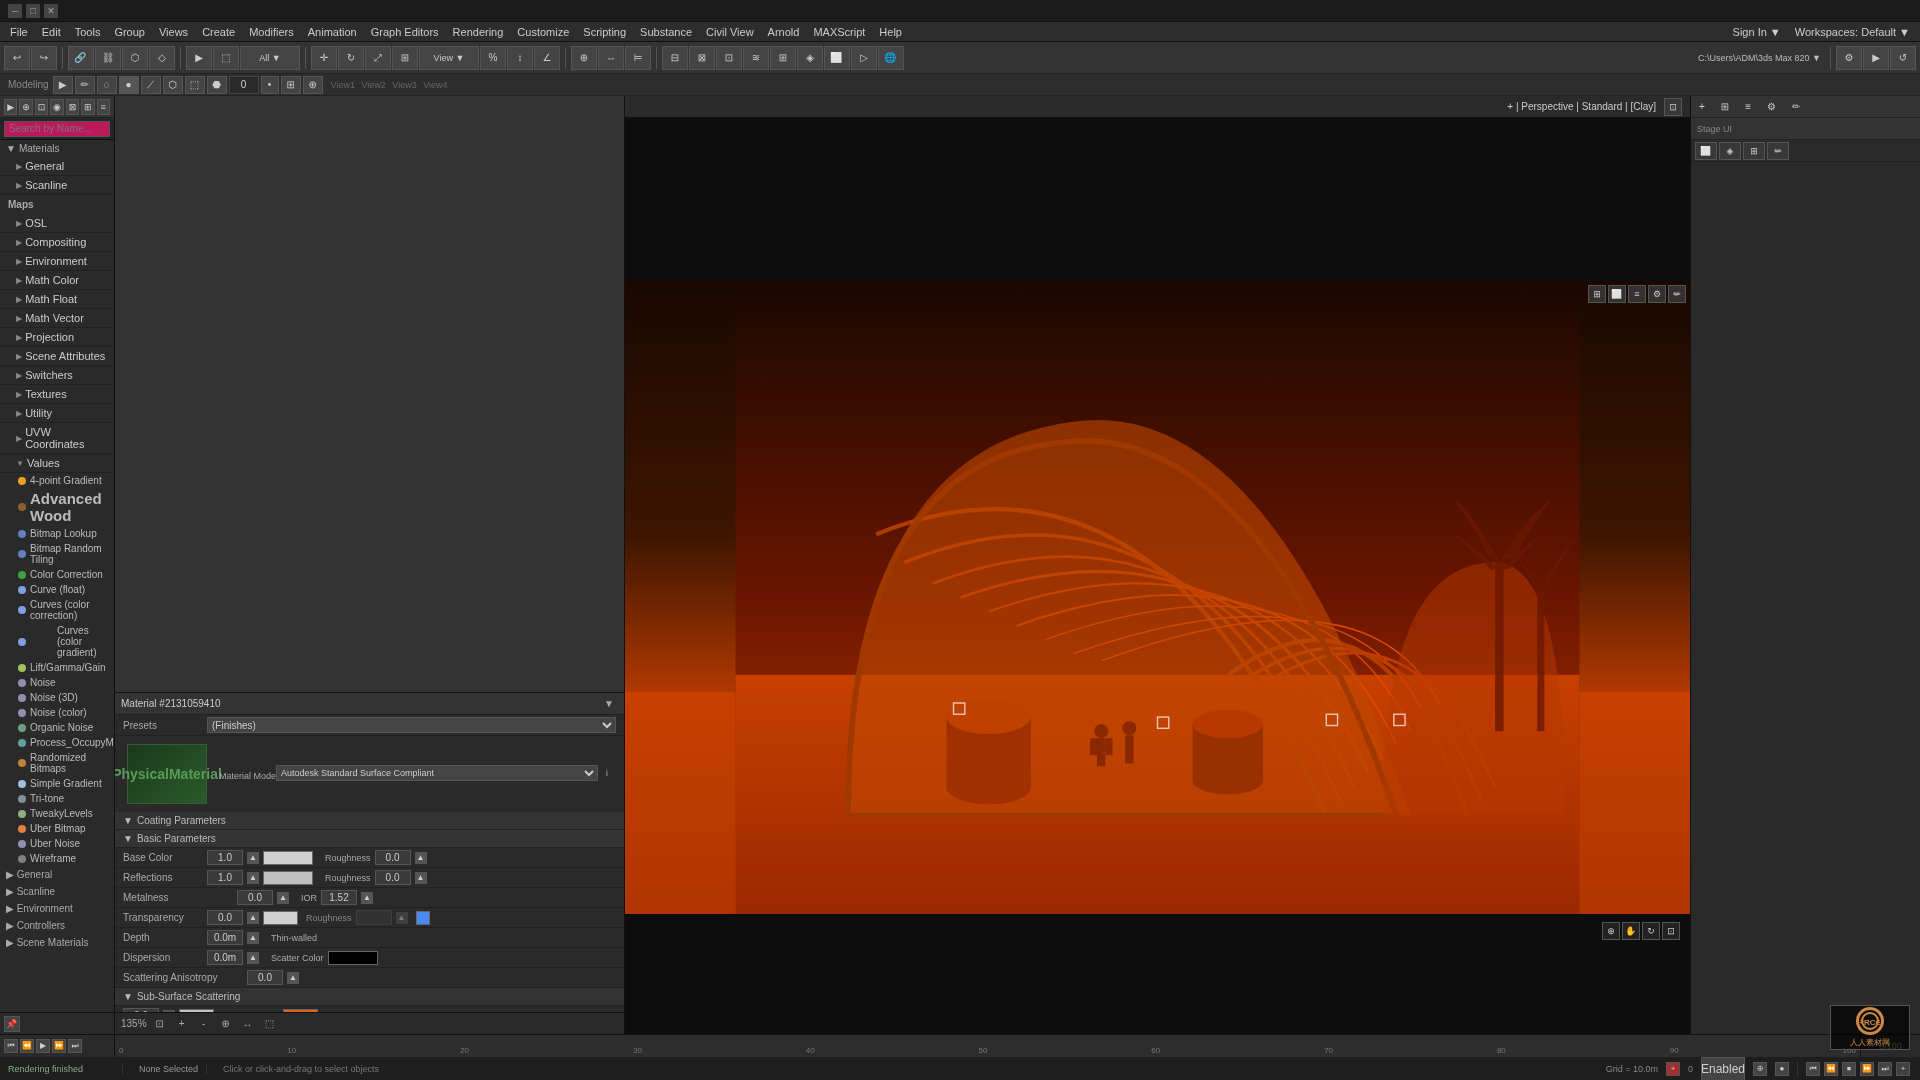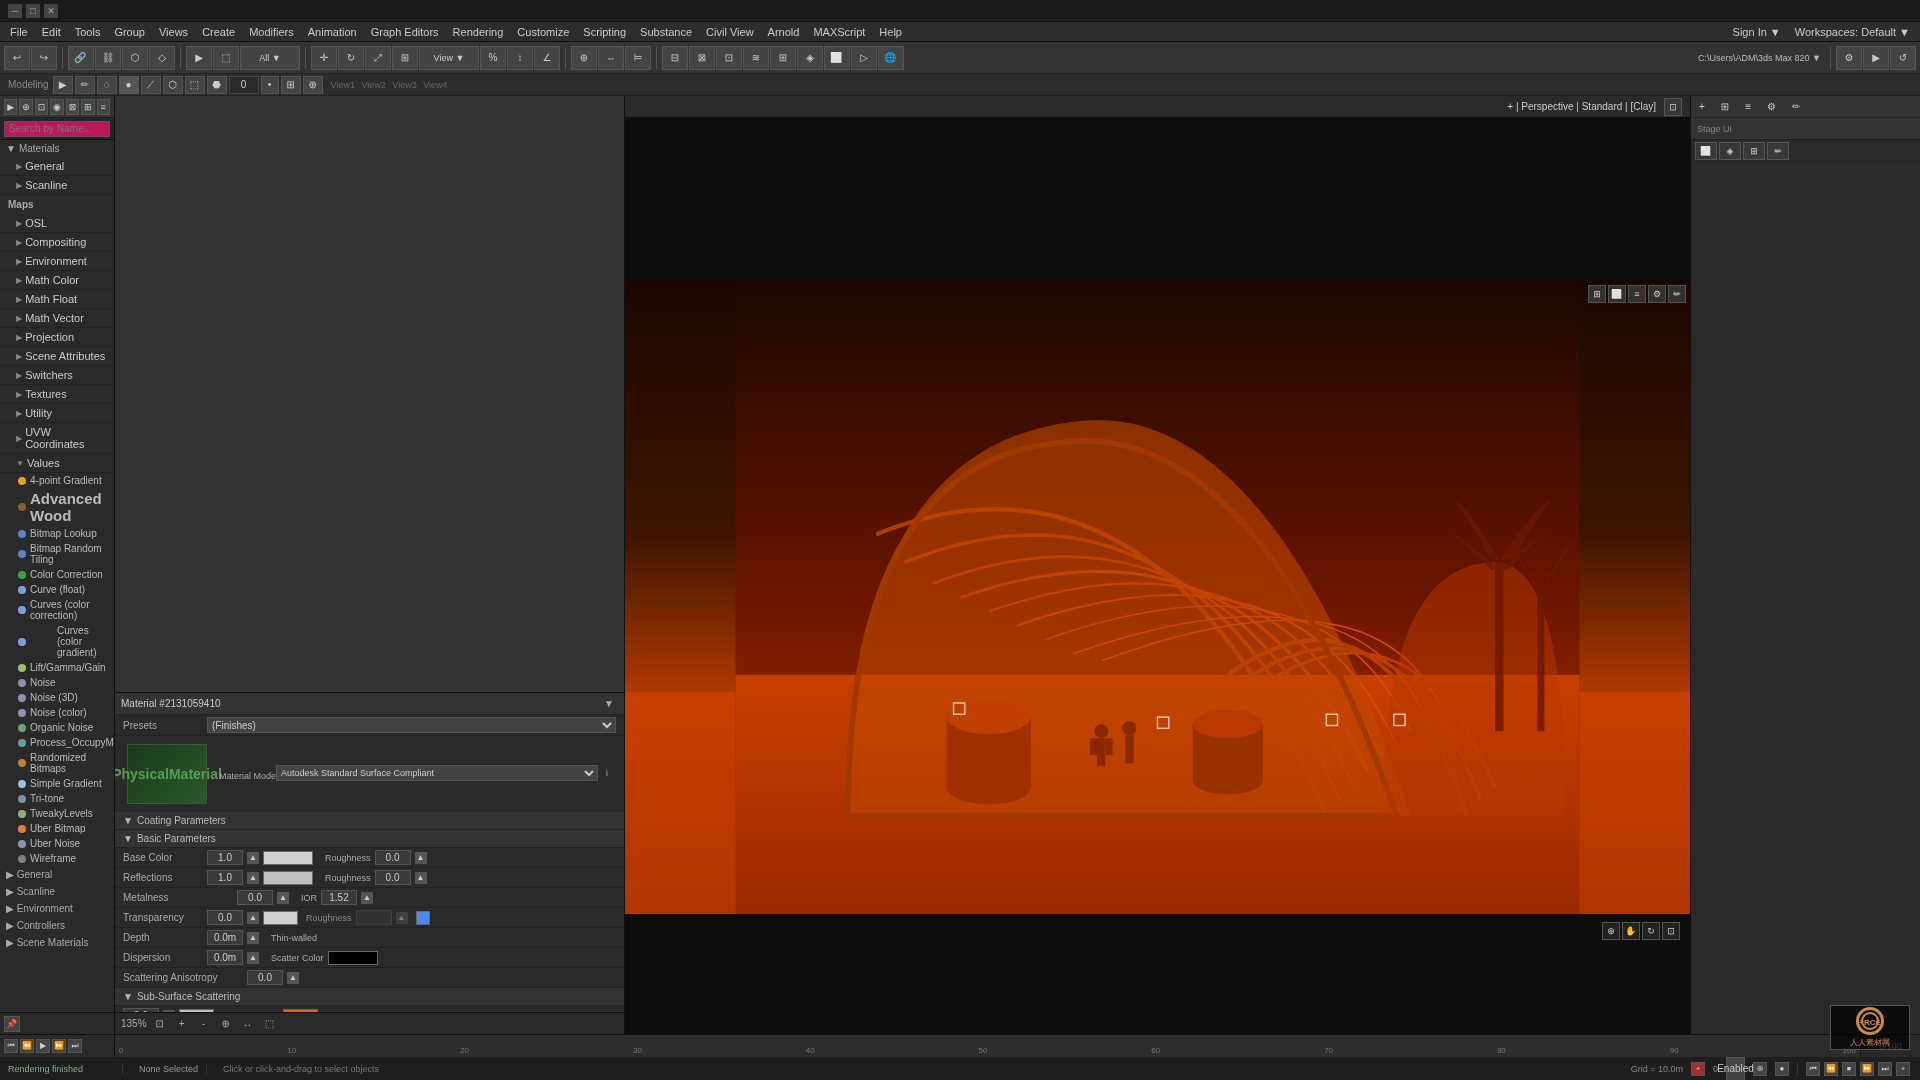--- a/index.html
+++ b/index.html
@@ -1010,21 +1010,21 @@
     <span style="font-size:9px; color:#88aa88;">Rendering finished</span>
   </div>
   <div style="padding: 0 8px; font-size:9px; color:#999; border-right:1px solid #333;">None Selected</div>
   <div style="padding: 0 8px; font-size:9px; color:#777;">Click or click-and-drag to select objects</div>
   <div style="flex:1;"></div>
 
   <div style="display:flex; align-items:center; gap:8px; font-size:9px; color:#888;">
     <span>Grid = 10.0m</span>
     <div class="toolbar-btn" style="width:14px;height:14px;font-size:8px;background:#a03030;">+</div>
     <span>0</span>
-    <div class="toolbar-btn" style="width:19px;font-size:10px;">Enabled</div>
+    <div class="toolbar-btn" style="width:44px;font-size:12px;">Enabled</div>
     <div class="toolbar-btn" style="width:14px;height:14px;font-size:8px;">⊕</div>
     <div class="toolbar-btn" style="width:14px;height:14px;font-size:8px;">●</div>
   </div>
   <div style="width:115px; padding-left:8px; border-left:1px solid #333; display:flex; align-items:center; gap:4px;">
     <div class="toolbar-btn" style="width:14px;height:14px;font-size:8px;">⏮</div>
     <div class="toolbar-btn" style="width:14px;height:14px;font-size:8px;">⏪</div>
     <div class="toolbar-btn" style="width:14px;height:14px;font-size:8px;">⏹</div>
     <div class="toolbar-btn" style="width:14px;height:14px;font-size:8px;">⏩</div>
     <div class="toolbar-btn" style="width:14px;height:14px;font-size:8px;">⏭</div>
     <div class="toolbar-btn" style="width:14px;height:14px;font-size:8px;background:#404040;">+</div>

